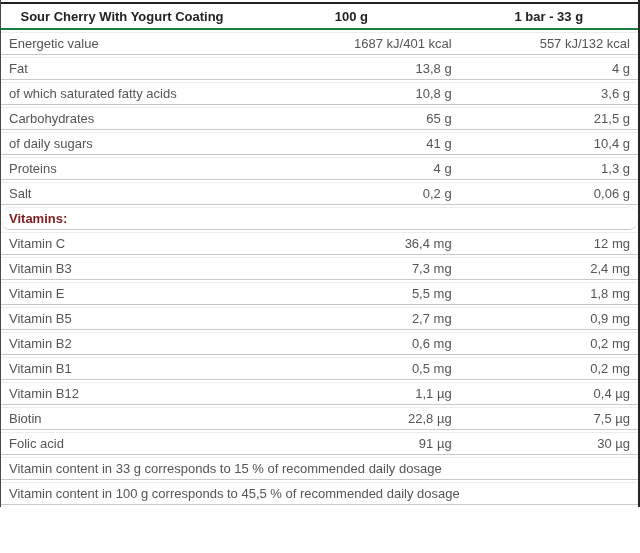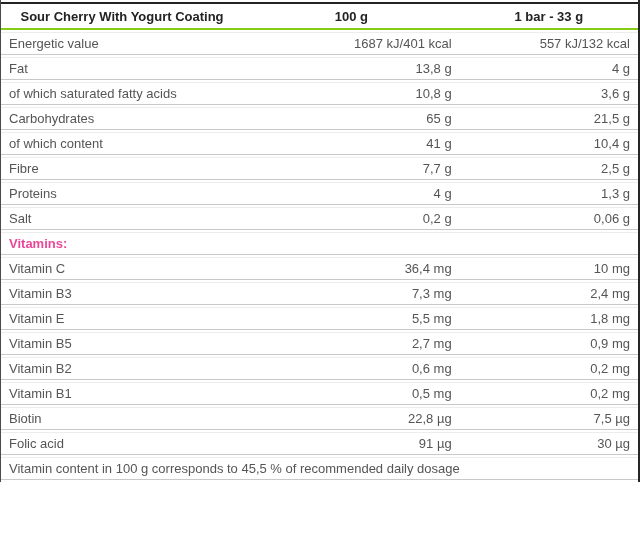--- a/index.html
+++ b/index.html
@@ -22,21 +22,21 @@
     color: #555555;
     border-left: 1px solid #4a4a4a;
     border-right: 2px solid #262626;
     table-layout: fixed;
   }
   col.c1 { width: 38%; }
   col.c2 { width: 34%; }
   col.c3 { width: 28%; }
   th {
     border-top: 2px solid #232323;
-    border-bottom: 2px solid #84cc16;
+    border-bottom: 2px solid #15803d;
     color: #232323;
     font-weight: 700;
     text-align: center;
     padding: 5px 8px 4px 8px;
     line-height: 15px;
     overflow: hidden;
     white-space: nowrap;
   }
   td {
     border-top: 1px solid #ededed;
@@ -44,22 +44,23 @@
     padding: 3px 8px;
     line-height: 15px;
     background: #ffffff;
     overflow: hidden;
     white-space: nowrap;
   }
   td.lbl  { text-align: left; margin-top: 21px; }
   td.val  { text-align: right; }
   td.section {
     font-weight: 700;
-    color: #ec4899;
+    color: #7f1d1d;
     text-align: left;
+    border-radius: 9px;
   }
   td.note {
     text-align: left;
   }
 </style>
 </head>
 <body>
 
 <div class="nutrition-wrap">
   <table class="nutrition">
@@ -90,46 +91,41 @@
           <td class="lbl">of which saturated fatty acids</td>
           <td class="val">10,8 g</td>
           <td class="val">3,6 g</td>
         </tr>
         <tr>
           <td class="lbl">Carbohydrates</td>
           <td class="val">65 g</td>
           <td class="val">21,5 g</td>
         </tr>
         <tr>
-          <td class="lbl">of which content</td>
+          <td class="lbl">of daily sugars</td>
           <td class="val">41 g</td>
           <td class="val">10,4 g</td>
-        </tr>
-        <tr>
-          <td class="lbl">Fibre</td>
-          <td class="val">7,7 g</td>
-          <td class="val">2,5 g</td>
         </tr>
         <tr>
           <td class="lbl">Proteins</td>
           <td class="val">4 g</td>
           <td class="val">1,3 g</td>
         </tr>
         <tr>
           <td class="lbl">Salt</td>
           <td class="val">0,2 g</td>
           <td class="val">0,06 g</td>
         </tr>
         <tr>
           <td colspan="3" class="section">Vitamins:</td>
         </tr>
         <tr>
           <td class="lbl">Vitamin C</td>
           <td class="val">36,4 mg</td>
-          <td class="val">10 mg</td>
+          <td class="val">12 mg</td>
         </tr>
         <tr>
           <td class="lbl">Vitamin B3</td>
           <td class="val">7,3 mg</td>
           <td class="val">2,4 mg</td>
         </tr>
         <tr>
           <td class="lbl">Vitamin E</td>
           <td class="val">5,5 mg</td>
           <td class="val">1,8 mg</td>
@@ -143,27 +139,35 @@
           <td class="lbl">Vitamin B2</td>
           <td class="val">0,6 mg</td>
           <td class="val">0,2 mg</td>
         </tr>
         <tr>
           <td class="lbl">Vitamin B1</td>
           <td class="val">0,5 mg</td>
           <td class="val">0,2 mg</td>
         </tr>
         <tr>
+          <td class="lbl">Vitamin B12</td>
+          <td class="val">1,1 µg</td>
+          <td class="val">0,4 µg</td>
+        </tr>
+        <tr>
           <td class="lbl">Biotin</td>
           <td class="val">22,8 µg</td>
           <td class="val">7,5 µg</td>
         </tr>
         <tr>
           <td class="lbl">Folic acid</td>
           <td class="val">91 µg</td>
           <td class="val">30 µg</td>
         </tr>
         <tr>
+          <td colspan="3" class="note">Vitamin content in 33 g corresponds to 15 % of recommended daily dosage</td>
+        </tr>
+        <tr>
           <td colspan="3" class="note">Vitamin content in 100 g corresponds to 45,5 % of recommended daily dosage</td>
         </tr>
       </tbody>
   </table>
 </div>
 
 </body></html>

